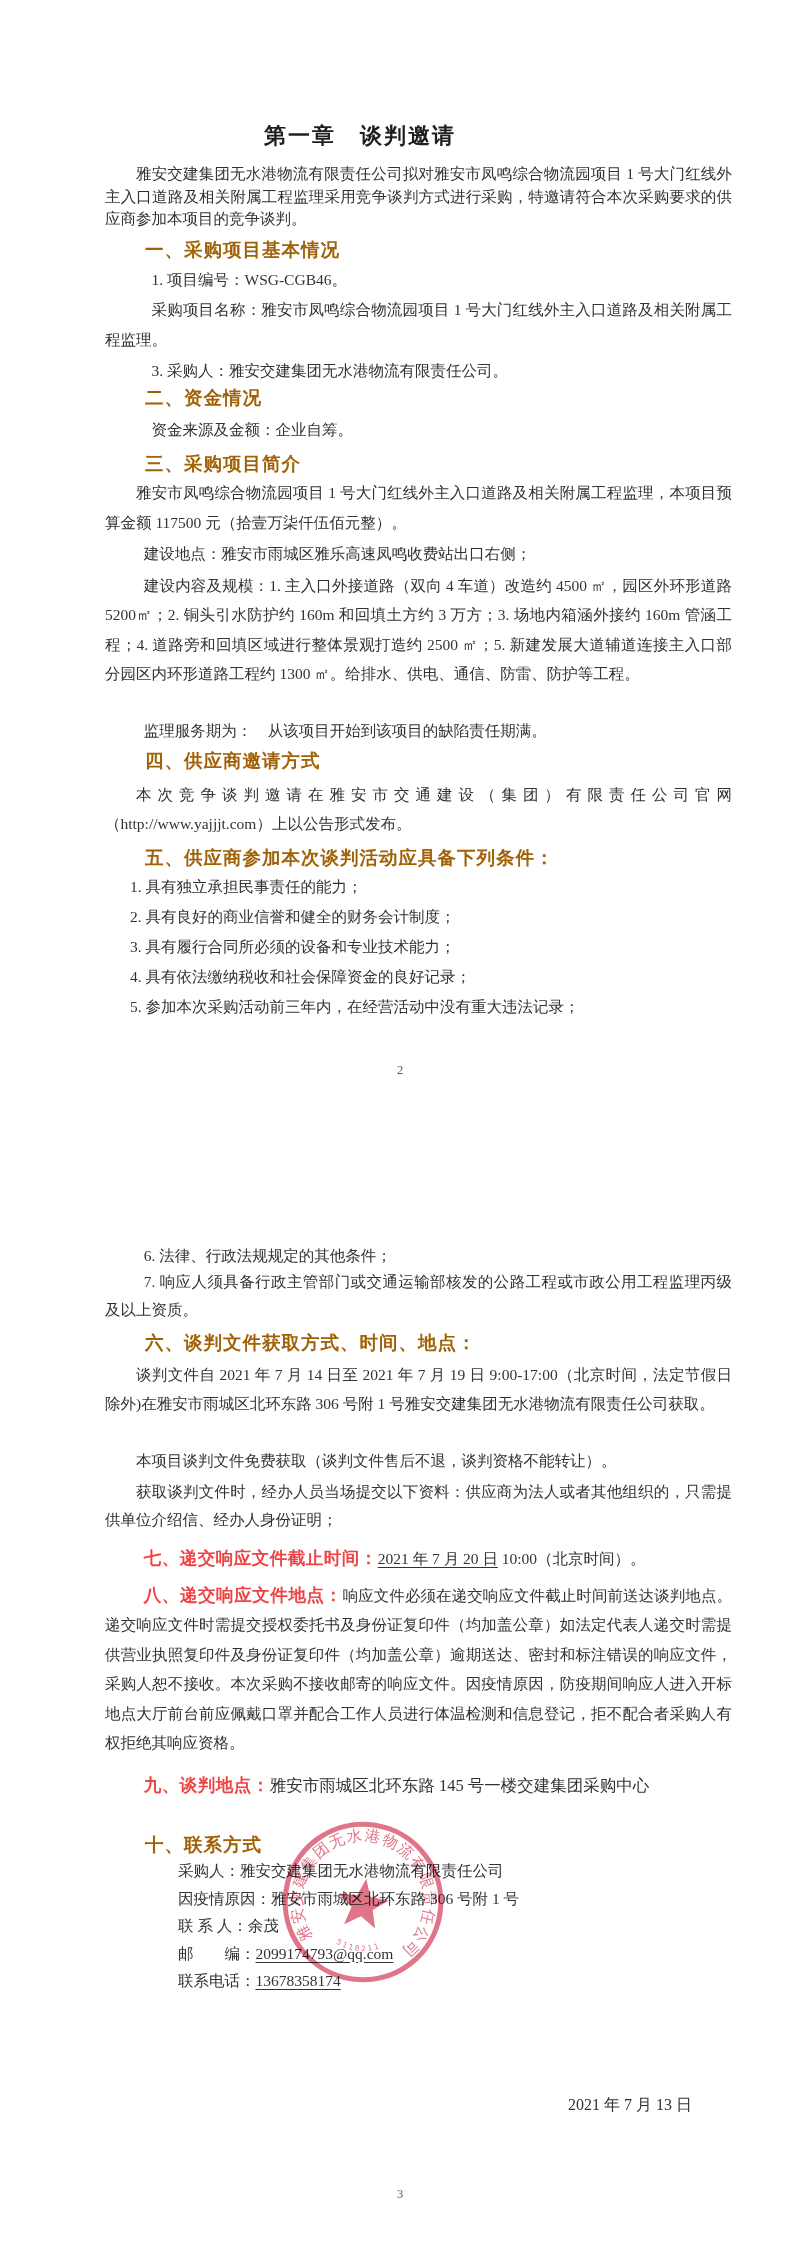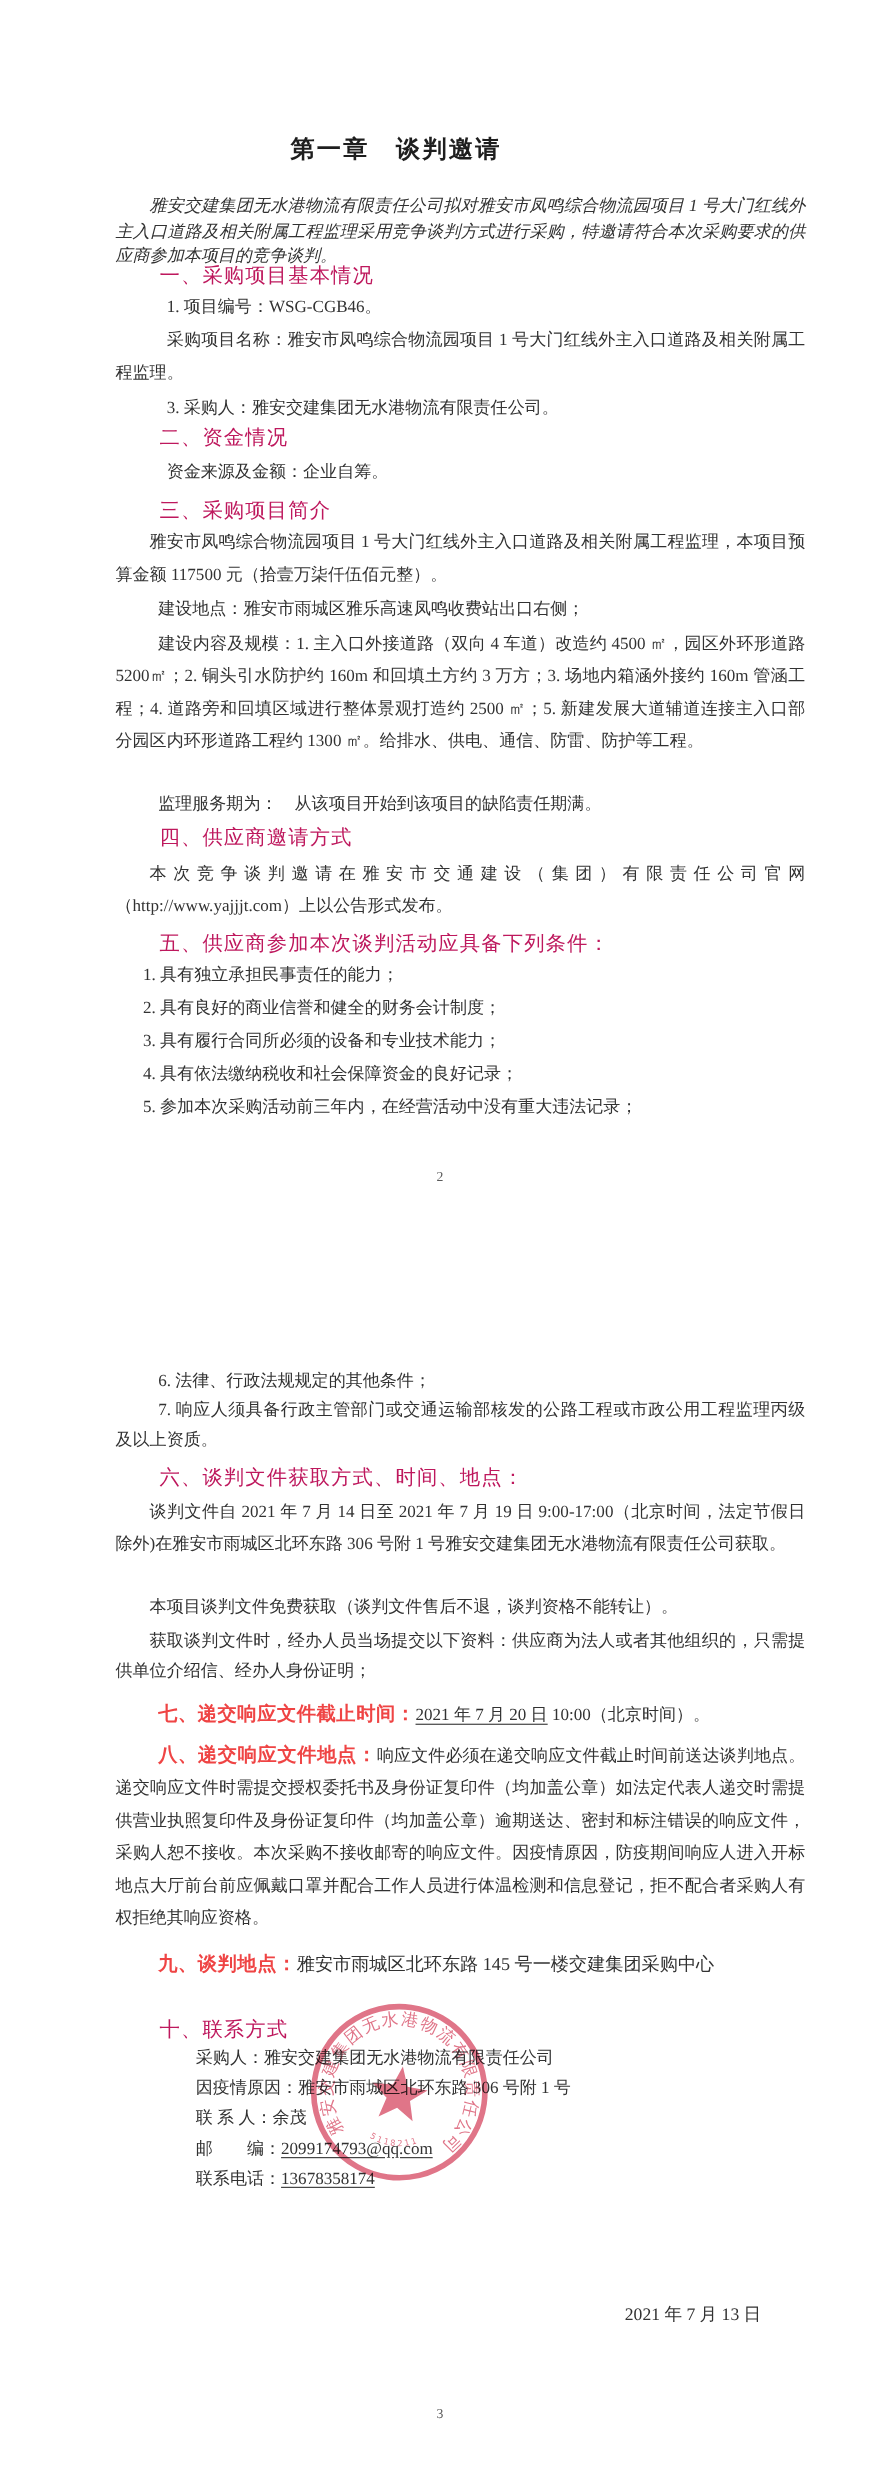--- a/index.html
+++ b/index.html
@@ -17,21 +17,21 @@
   .ind2{text-indent:2em;}
   .ind25{text-indent:2.5em;}
   .ind3{text-indent:3em;}
   .doc-title{
     left:0;width:720px;text-align:center;
     font-family:"Liberation Sans","DejaVu Sans",sans-serif;
     font-weight:700;font-size:22px;color:#1e1e1e;letter-spacing:2px;
   }
   .h{
     font-family:"Liberation Sans","DejaVu Sans",sans-serif;
-    font-weight:400;font-size:18.5px;color:#be185d;
+    font-weight:700;font-size:18.5px;color:#a16207;
     left:145px;width:600px;letter-spacing:1px;
   }
   .h-inline{
     font-family:"Liberation Sans","DejaVu Sans",sans-serif;
     font-weight:700;font-size:17.5px;color:#ef4444;letter-spacing:.5px;
   }
   .pagenum{left:0;width:800px;text-align:center;font-size:12.5px;color:#5a5a5a;}
   .u{text-decoration:underline;text-underline-offset:3px;}
   .contact-row{height:27.5px;line-height:27.5px;white-space:nowrap;}
   .contact-label{display:inline-block;}
@@ -42,21 +42,21 @@
   }
   .s5-item{height:30px;line-height:30px;}
 </style>
 </head>
 <body>
 
 <div class="page">
 
   <div class="blk doc-title" style="top:122px;">第一章　谈判邀请</div>
 
-  <div class="blk just ind2" style="top:177px;line-height:22.5px;font-size:15.5px;font-style:italic;">雅安交建集团无水港物流有限责任公司拟对雅安市凤鸣综合物流园项目 1 号大门红线外主入口道路及相关附属工程监理采用竞争谈判方式进行采购，特邀请符合本次采购要求的供应商参加本项目的竞争谈判。</div>
+  <div class="blk just ind2" style="top:163px;line-height:22.5px;font-size:15.5px;">雅安交建集团无水港物流有限责任公司拟对雅安市凤鸣综合物流园项目 1 号大门红线外主入口道路及相关附属工程监理采用竞争谈判方式进行采购，特邀请符合本次采购要求的供应商参加本项目的竞争谈判。</div>
 
   <div class="blk h" style="top:236px;">一、采购项目基本情况</div>
   <div class="blk ind3" style="top:266px;">1. 项目编号：WSG-CGB46。</div>
   <div class="blk just ind3" style="top:295px;line-height:30px;">采购项目名称：雅安市凤鸣综合物流园项目 1 号大门红线外主入口道路及相关附属工程监理。</div>
   <div class="blk ind3" style="top:357px;">3. 采购人：雅安交建集团无水港物流有限责任公司。</div>
 
   <div class="blk h" style="top:384px;">二、资金情况</div>
   <div class="blk ind3" style="top:416px;">资金来源及金额：企业自筹。</div>
 
   <div class="blk h" style="top:450px;">三、采购项目简介</div>

